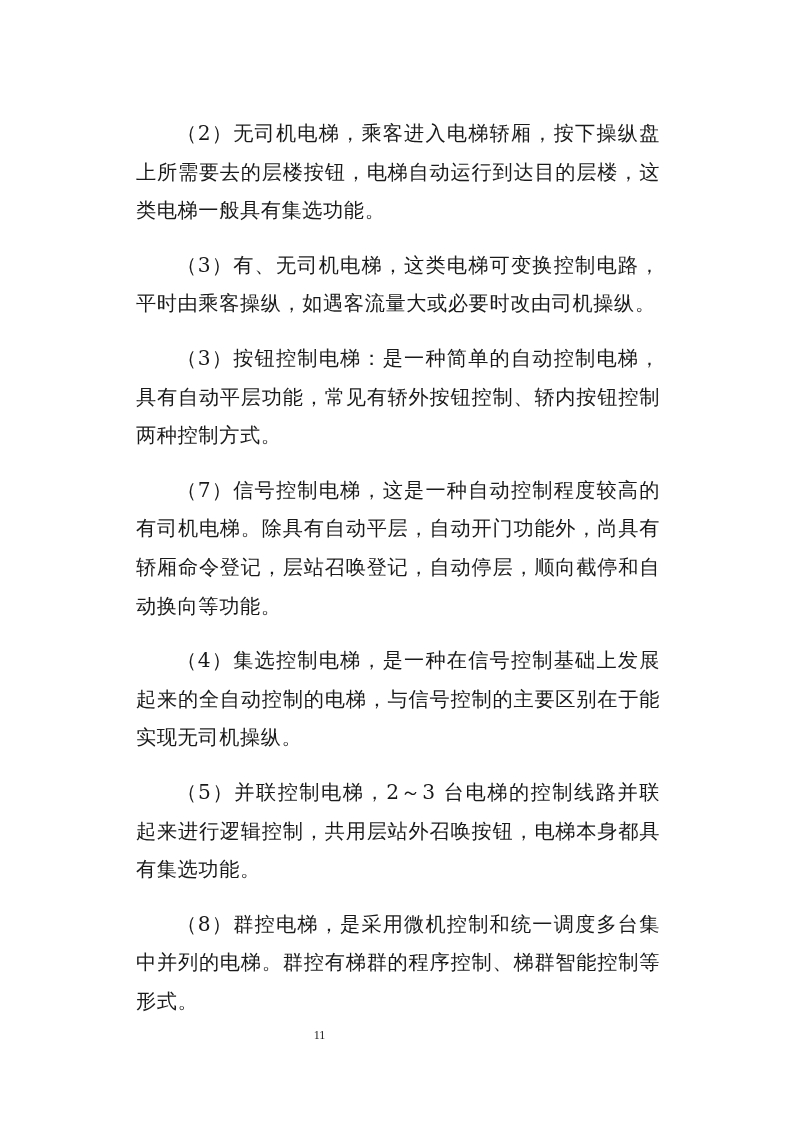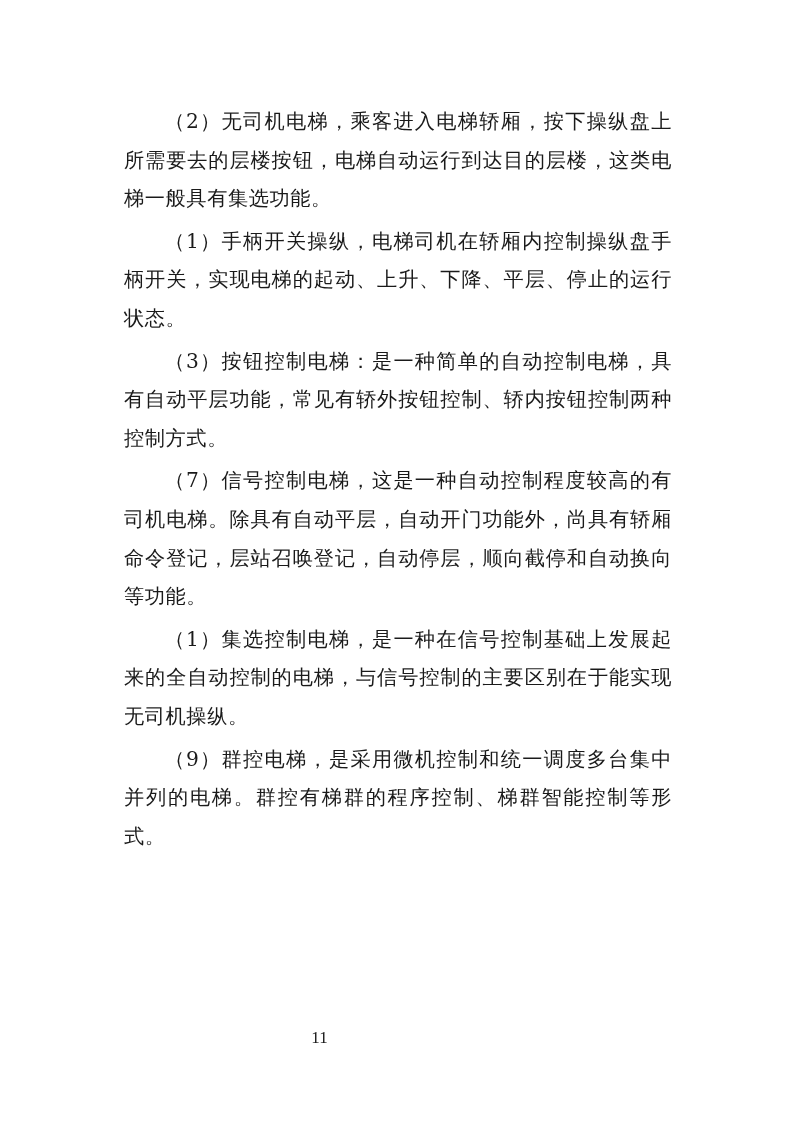--- a/index.html
+++ b/index.html
@@ -10,35 +10,36 @@
   }
   .body-text {
     position: absolute; left: 120px; top: 98px; width: 556px;
     font-family: "DejaVu Serif", "Liberation Serif", serif;
     font-size: 20.2px;
     line-height: 38.6px;
     color: #1a1a1a;
     text-align: justify;
     text-justify: inter-character;
   }
-  .para { margin: 4px; text-indent: 2em; letter-spacing: 0.6px; }
+  .para { margin: 16px; text-indent: 2em; letter-spacing: 0.6px; }
   .para.heading { text-indent: 2em; }
   .page-number {
     position: absolute; left: 0; width: 639px; top: 1028px;
     text-align: center;
     font-family: "Liberation Serif", "DejaVu Serif", serif;
-    font-size: 17px; color: #1a1a1a;
+    font-size: 12px; color: #1a1a1a;
   }
 </style>
 </head>
 <body>
 
 <div class="page">
   <div class="body-text">
     <p class="para">（2）无司机电梯，乘客进入电梯轿厢，按下操纵盘上所需要去的层楼按钮，电梯自动运行到达目的层楼，这类电梯一般具有集选功能。</p>
-    <p class="para">（1）手柄开关操纵，电梯司机在轿厢内控制操纵盘手柄开关，实现电梯的起动、上升、下降、平层、停止的运行状态。</p>
+    <p class="para">（3）有、无司机电梯，这类电梯可变换控制电路，平时由乘客操纵，如遇客流量大或必要时改由司机操纵。</p>
     <p class="para">（3）按钮控制电梯：是一种简单的自动控制电梯，具有自动平层功能，常见有轿外按钮控制、轿内按钮控制两种控制方式。</p>
     <p class="para">（7）信号控制电梯，这是一种自动控制程度较高的有司机电梯。除具有自动平层，自动开门功能外，尚具有轿厢命令登记，层站召唤登记，自动停层，顺向截停和自动换向等功能。</p>
-    <p class="para">（1）集选控制电梯，是一种在信号控制基础上发展起来的全自动控制的电梯，与信号控制的主要区别在于能实现无司机操纵。</p>
-    <p class="para">（9）群控电梯，是采用微机控制和统一调度多台集中并列的电梯。群控有梯群的程序控制、梯群智能控制等形式。</p>
+    <p class="para">（4）集选控制电梯，是一种在信号控制基础上发展起来的全自动控制的电梯，与信号控制的主要区别在于能实现无司机操纵。</p>
+    <p class="para">（5）并联控制电梯，2～3 台电梯的控制线路并联起来进行逻辑控制，共用层站外召唤按钮，电梯本身都具有集选功能。</p>
+    <p class="para">（8）群控电梯，是采用微机控制和统一调度多台集中并列的电梯。群控有梯群的程序控制、梯群智能控制等形式。</p>
   </div>
   <div class="page-number">11</div>
 </div>
 
 </body></html>

